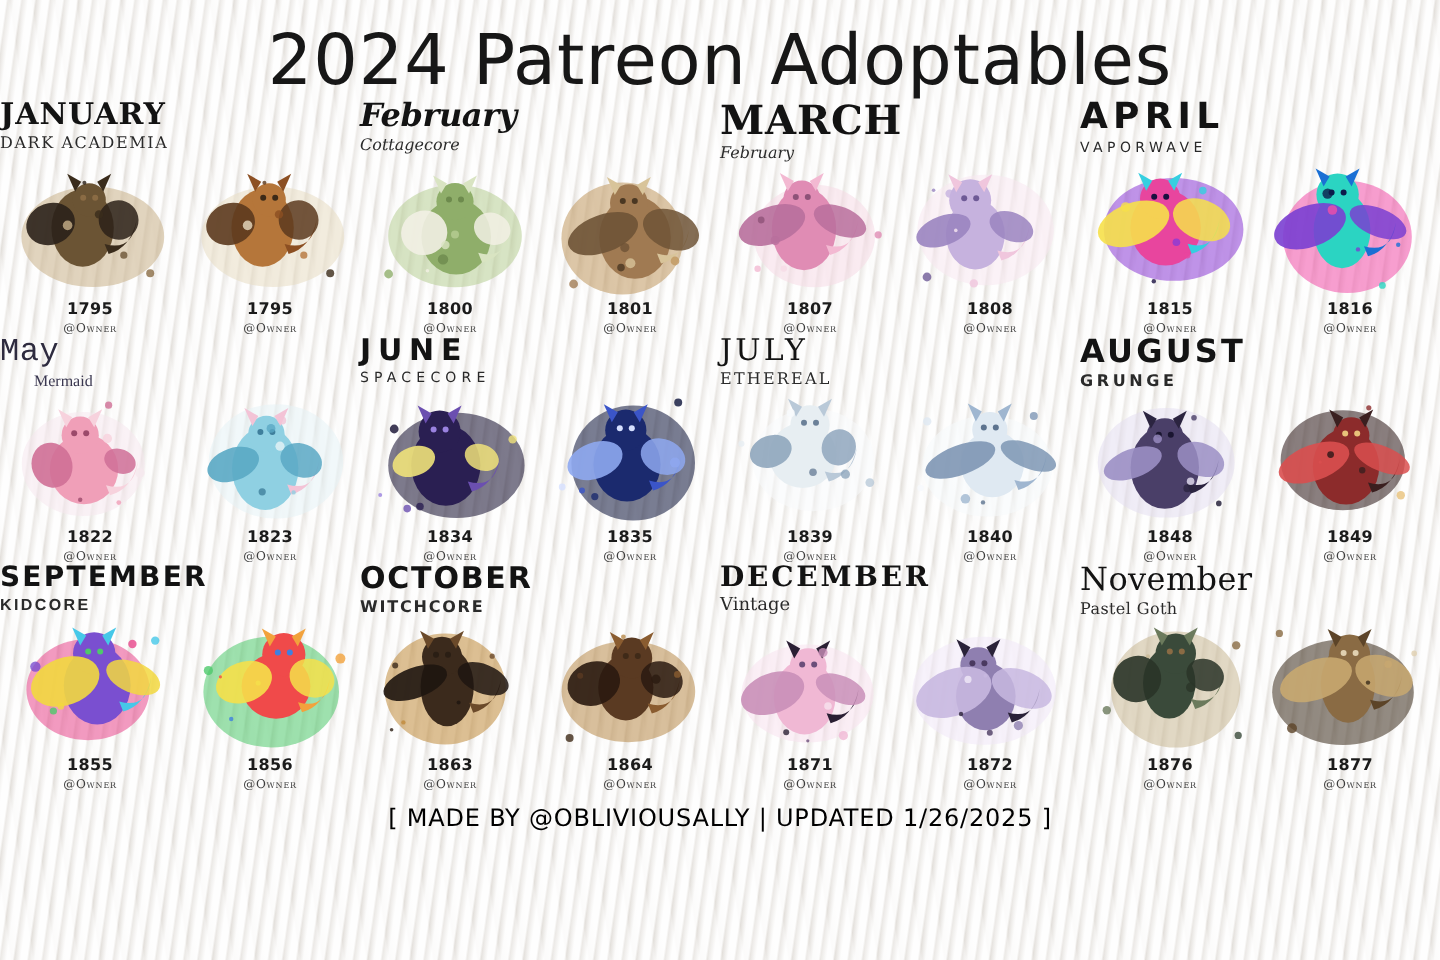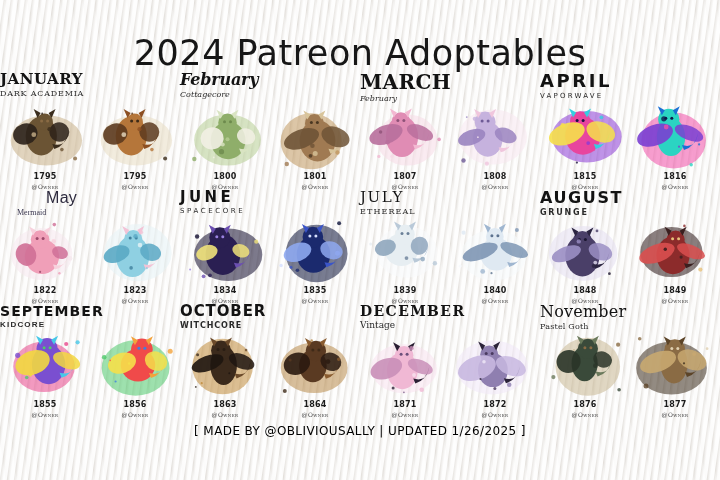--- a/index.html
+++ b/index.html
@@ -20,21 +20,20 @@
   
   .title {
     text-align: center;
     font-family: "DejaVu Sans", sans-serif;
     font-size: 35px;
     font-weight: 400;
     letter-spacing: 0.5px;
     color: #171717;
     padding-top: 13px;
     line-height: 1.05;
-    margin-top: 22px;
   }
 
   
   .row { position: relative; width: 720px; }
   .row-headers { display: flex; width: 720px; }
   .row-cards   { display: flex; width: 720px; }
 
   .month-block { width: 180px; text-align: left; }
   .month-name {
     color: #131313;
@@ -54,21 +53,21 @@
 
   .m-february .month-name { font-family: "DejaVu Serif", serif; font-style: italic; font-weight: 700; font-size: 16px; letter-spacing: -0.2px; }
   .m-february .month-sub  { font-family: "DejaVu Serif", serif; font-style: italic; font-size: 8px; }
 
   .m-march .month-name { font-family: "DejaVu Serif", serif; font-weight: 700; font-size: 20px; font-variant: small-caps; letter-spacing: 0.4px; }
   .m-march .month-sub  { font-family: "DejaVu Serif", serif; font-size: 8px; font-style: italic; }
 
   .m-april .month-name { font-family: "DejaVu Sans", sans-serif; font-weight: 700; font-size: 18px; letter-spacing: 2.6px; }
   .m-april .month-sub  { font-family: "DejaVu Sans", sans-serif; font-size: 7px; letter-spacing: 2.2px; }
 
-  .m-may .month-name { font-family: Liberation Sans, sans-serif; font-size: 16px; color: #2e2b3f; letter-spacing: 0.3px; padding-left: 46px; }
+  .m-may .month-name { font-family: Liberation Mono, monospace; font-size: 16px; color: #2e2b3f; letter-spacing: 0.3px; }
   .m-may .month-sub  { font-family: Liberation Serif, serif; font-size: 8px; color: #3a3750; padding-left: 17px; }
 
   .m-june .month-name { font-family: "DejaVu Sans", sans-serif; font-weight: 700; font-size: 15px; letter-spacing: 3.4px; }
   .m-june .month-sub  { font-family: "DejaVu Sans", sans-serif; font-size: 7px; letter-spacing: 2.6px; }
 
   .m-july .month-name { font-family: "DejaVu Serif", serif; font-size: 15px; letter-spacing: 1.6px; }
   .m-july .month-sub  { font-family: "DejaVu Serif", serif; font-size: 8px; letter-spacing: 1.1px; font-variant: small-caps; }
 
   .m-august .month-name { font-family: "DejaVu Sans", sans-serif; font-weight: 700; font-size: 16px; letter-spacing: 1.6px; }
   .m-august .month-sub  { font-family: "DejaVu Sans", sans-serif; font-weight: 700; font-size: 8px; letter-spacing: 1.8px; }

